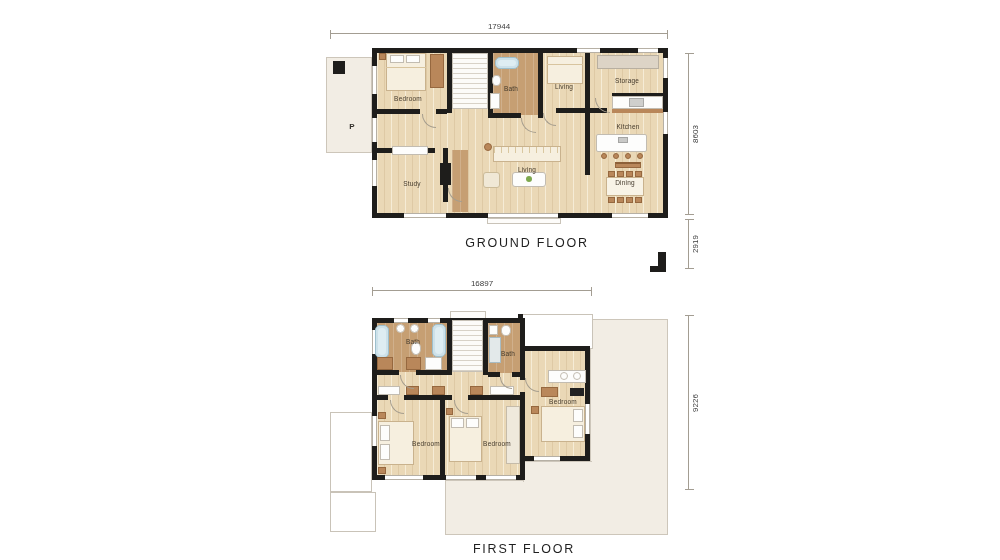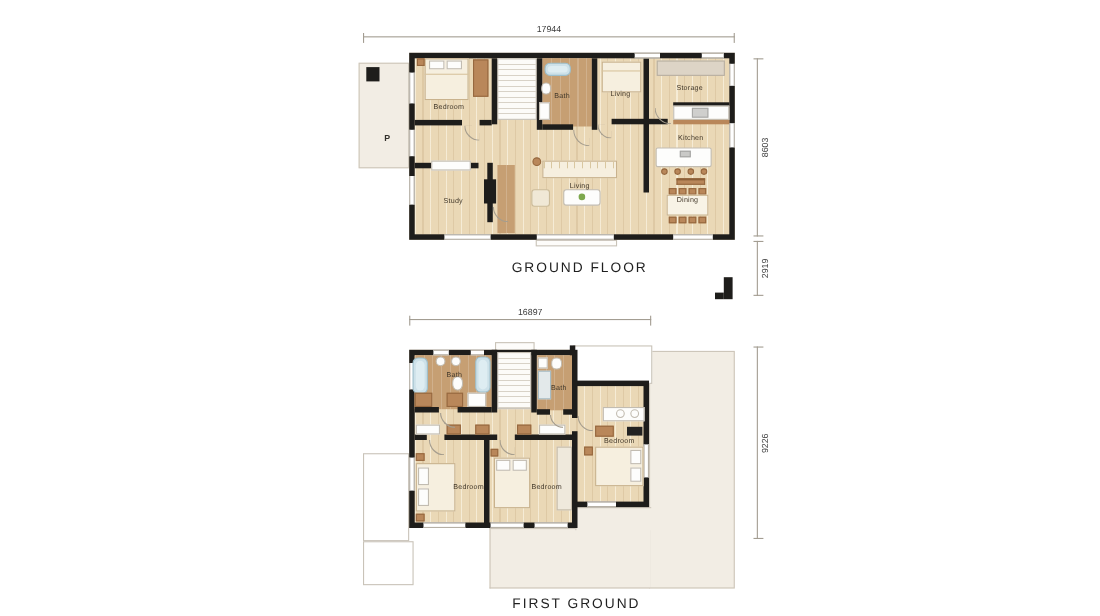--- a/index.html
+++ b/index.html
@@ -272,16 +272,16 @@
     <div class="arc" style="left:400px;top:375px;width:14px;height:14px;"></div>
     <div class="arc" style="left:500px;top:377px;width:12px;height:12px;"></div>
     <div class="arc" style="left:525px;top:378px;width:14px;height:14px;"></div>
 
     <div class="label" style="left:413px;top:341px;">Bath</div>
     <div class="label" style="left:508px;top:353px;">Bath</div>
     <div class="label" style="left:563px;top:401px;">Bedroom</div>
     <div class="label" style="left:426px;top:443px;">Bedroom</div>
     <div class="label" style="left:497px;top:443px;">Bedroom</div>
 
-    <div class="title" style="left:524px;top:549px;">FIRST GROUND</div>
+    <div class="title" style="left:524px;top:549px;">FIRST FLOOR</div>
   </div>
 
 </div>
 
 </body></html>

